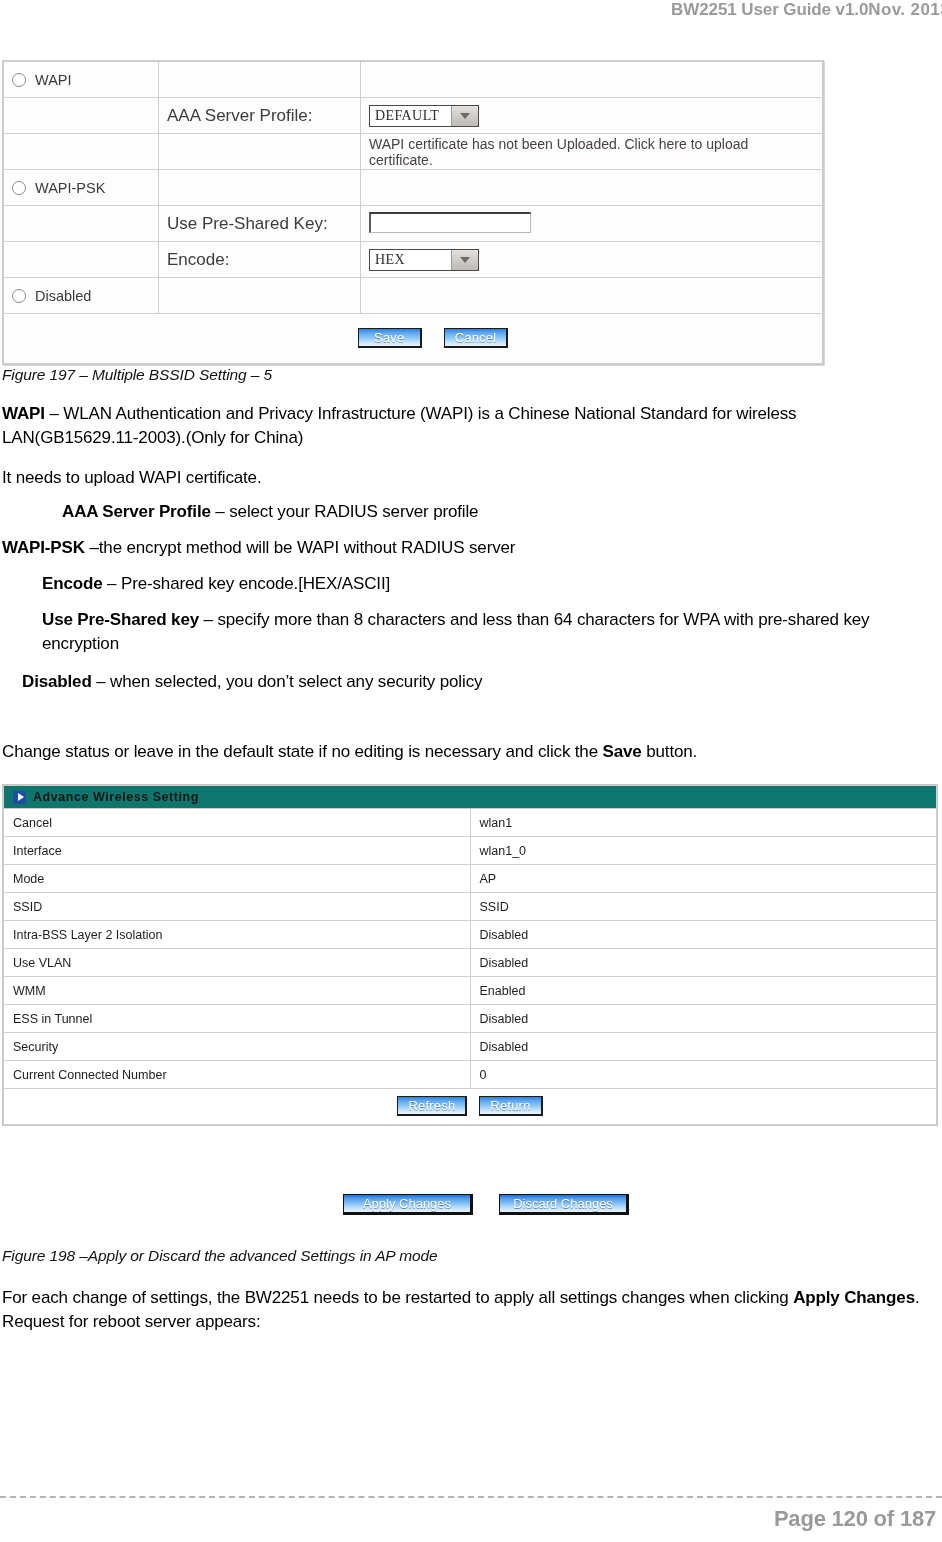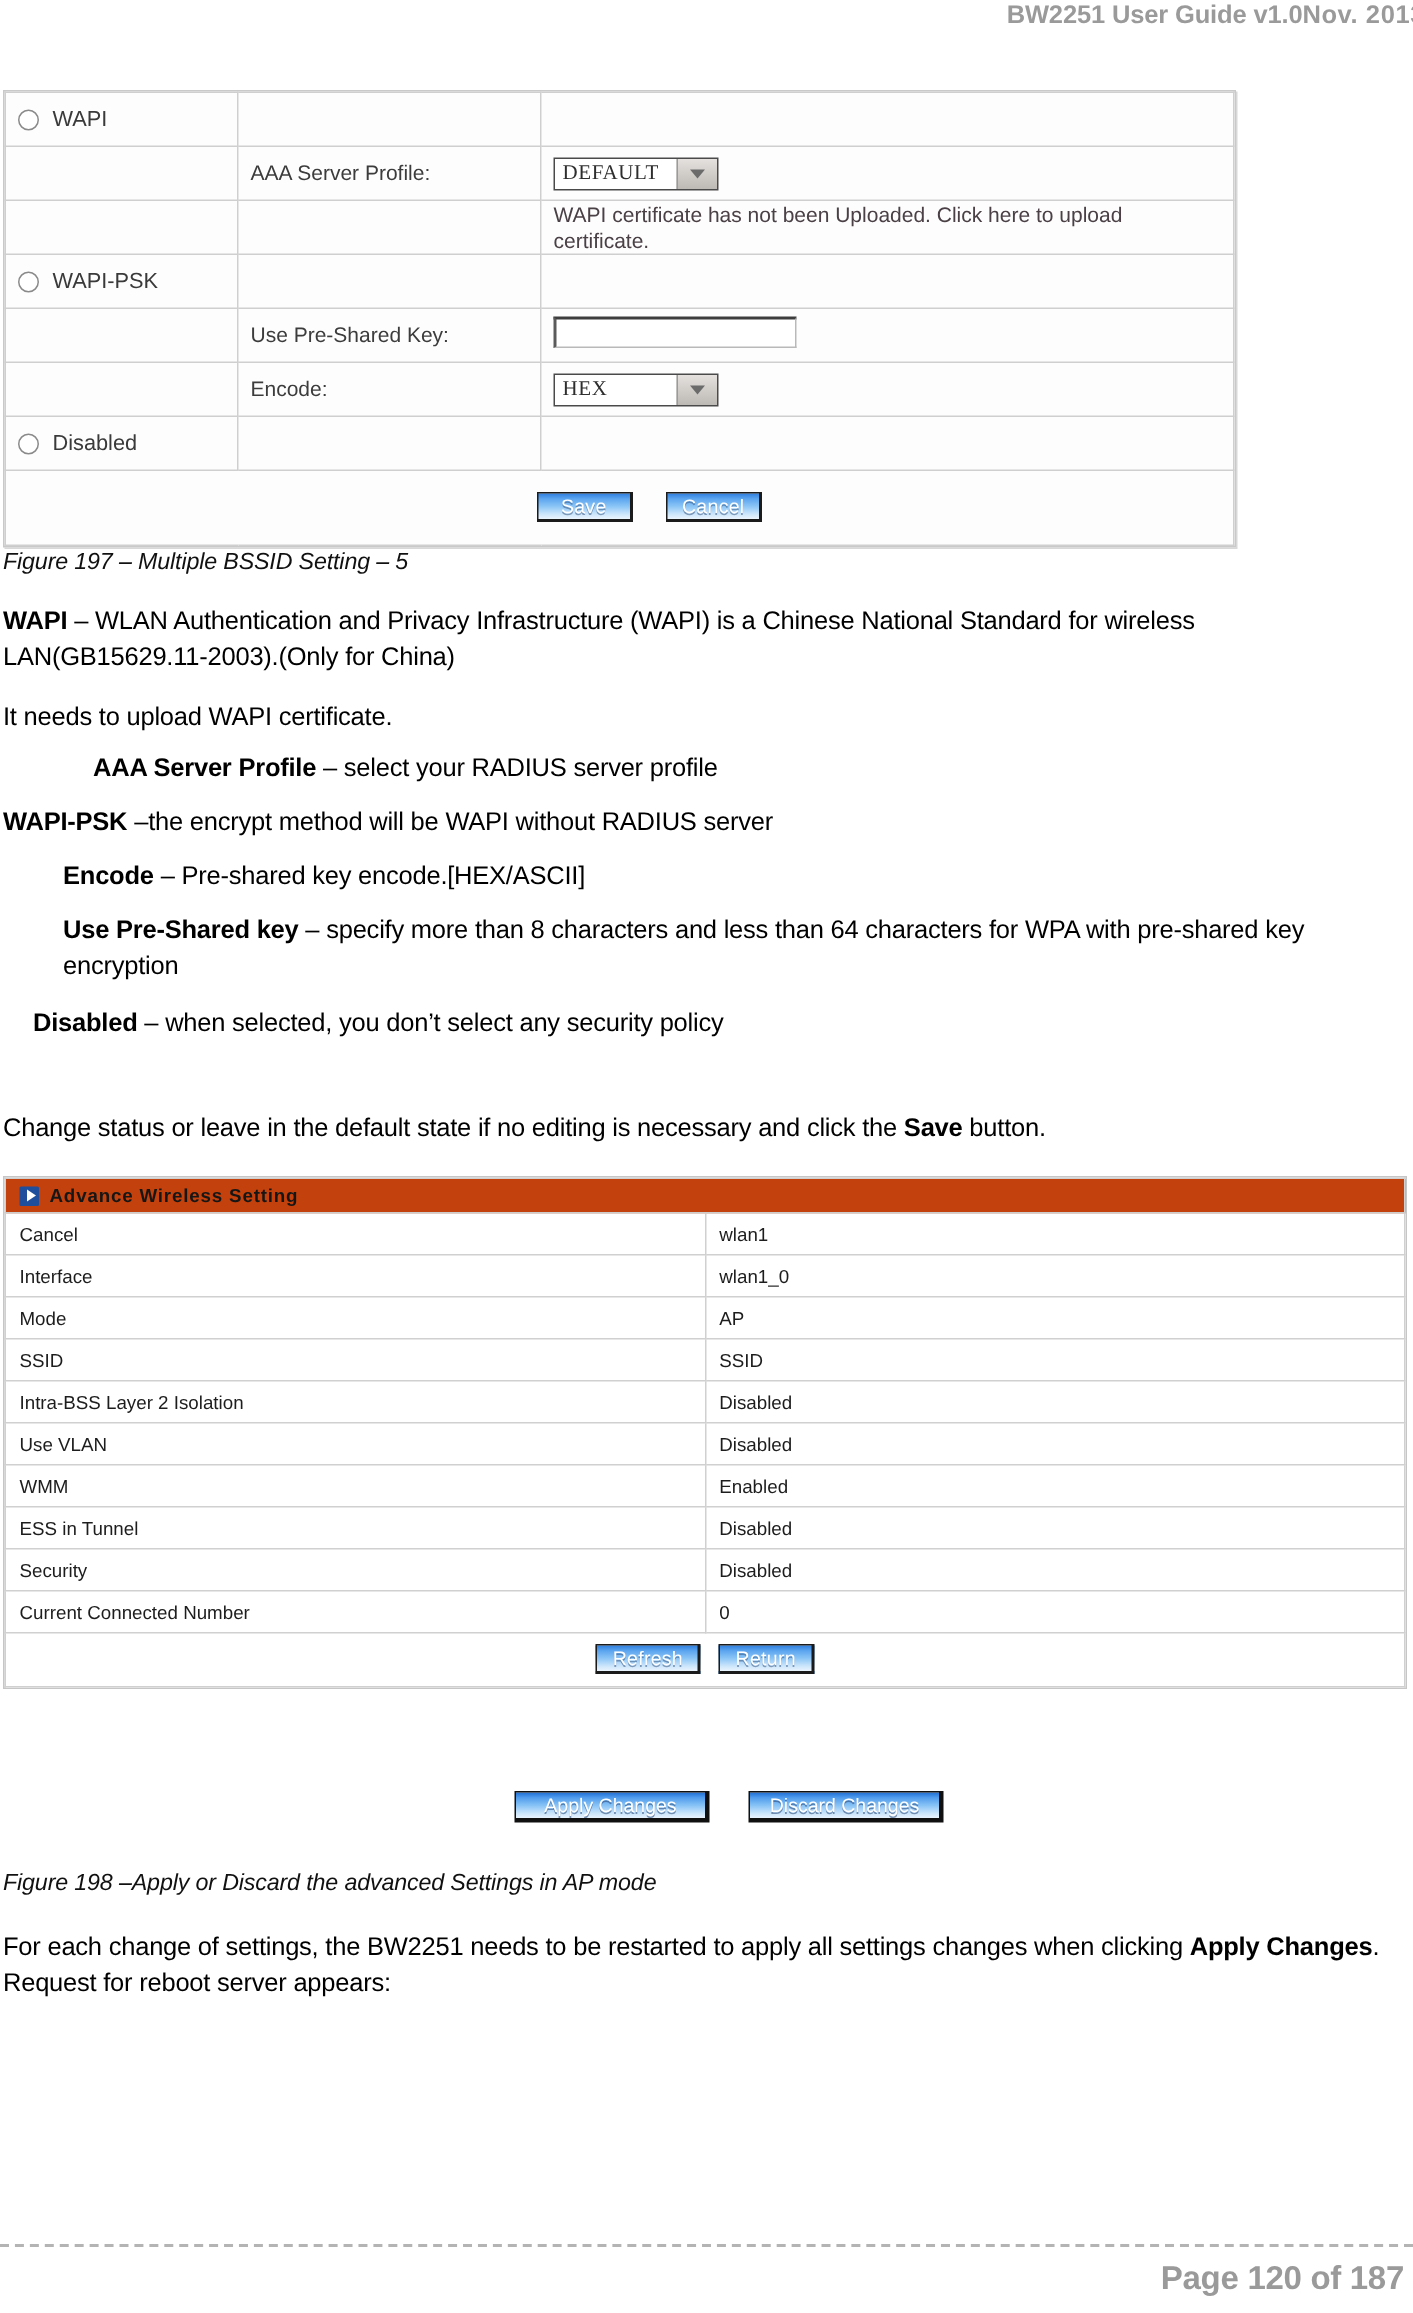--- a/index.html
+++ b/index.html
@@ -83,21 +83,21 @@
     border-radius: 50%;
     background: #ffffff;
     flex: 0 0 auto;
     display: inline-block;
   }
   .radio-label {
     font-size: 14.5px;
     color: #3a3a3a;
   }
   .field-label {
-    font-size: 14px;
+    font-size: 17px;
     color: #3c3c3c;
   }
 
   
   .dropdown {
     display: inline-flex;
     align-items: stretch;
     height: 22px;
     border: 1.5px solid #4a4a4a;
     background: #ffffff;
@@ -217,21 +217,21 @@
   .aws-table td {
     border: 1px solid #d0d0d0;
     height: 27px;
     padding: 0 9px;
     font-size: 12.5px;
     color: #1d1d1d;
     vertical-align: middle;
     background: #ffffff;
   }
   .aws-table tr.hdr td {
-    background: #c2410c;
+    background: #0f766e;
     height: 22px;
     border-bottom: 1px solid #cccccc;
   }
   .aws-head {
     display: flex;
     align-items: center;
     gap: 7px;
   }
   .arrow-icon {
     width: 13px;

